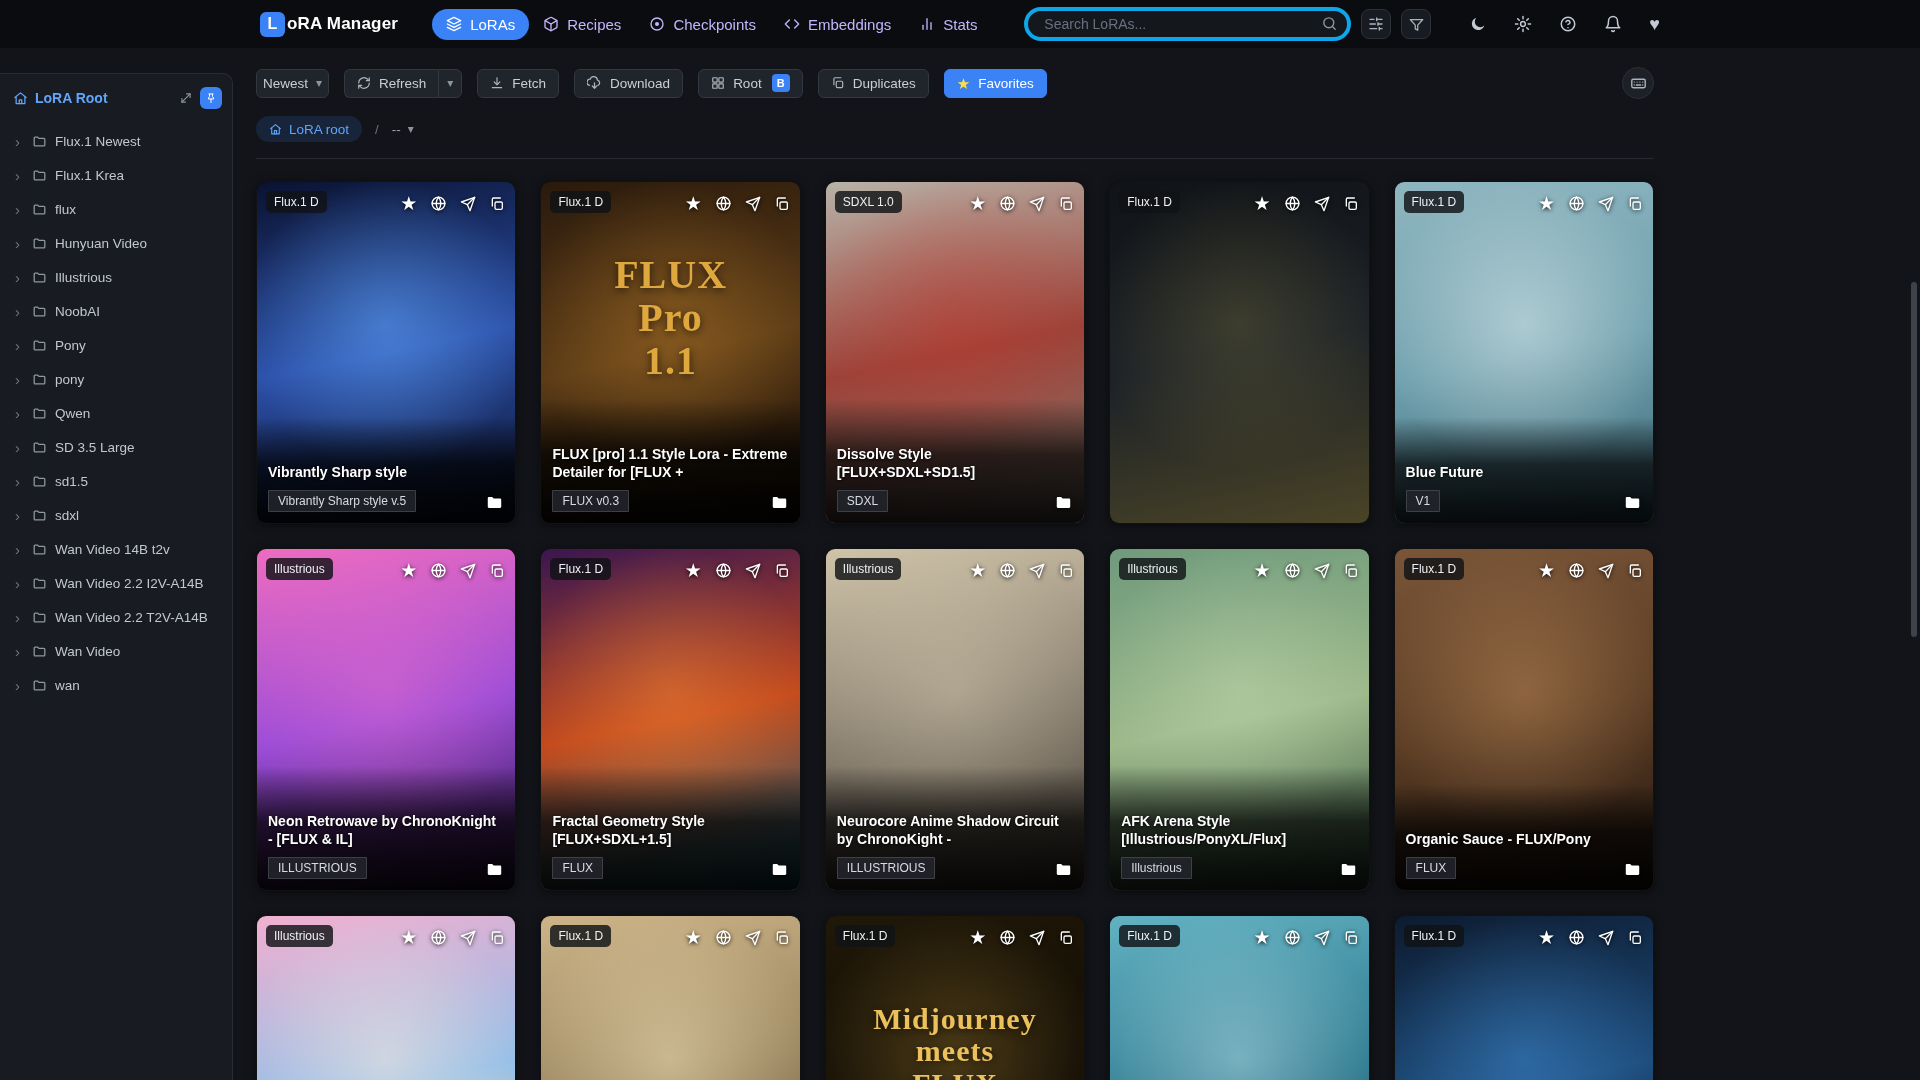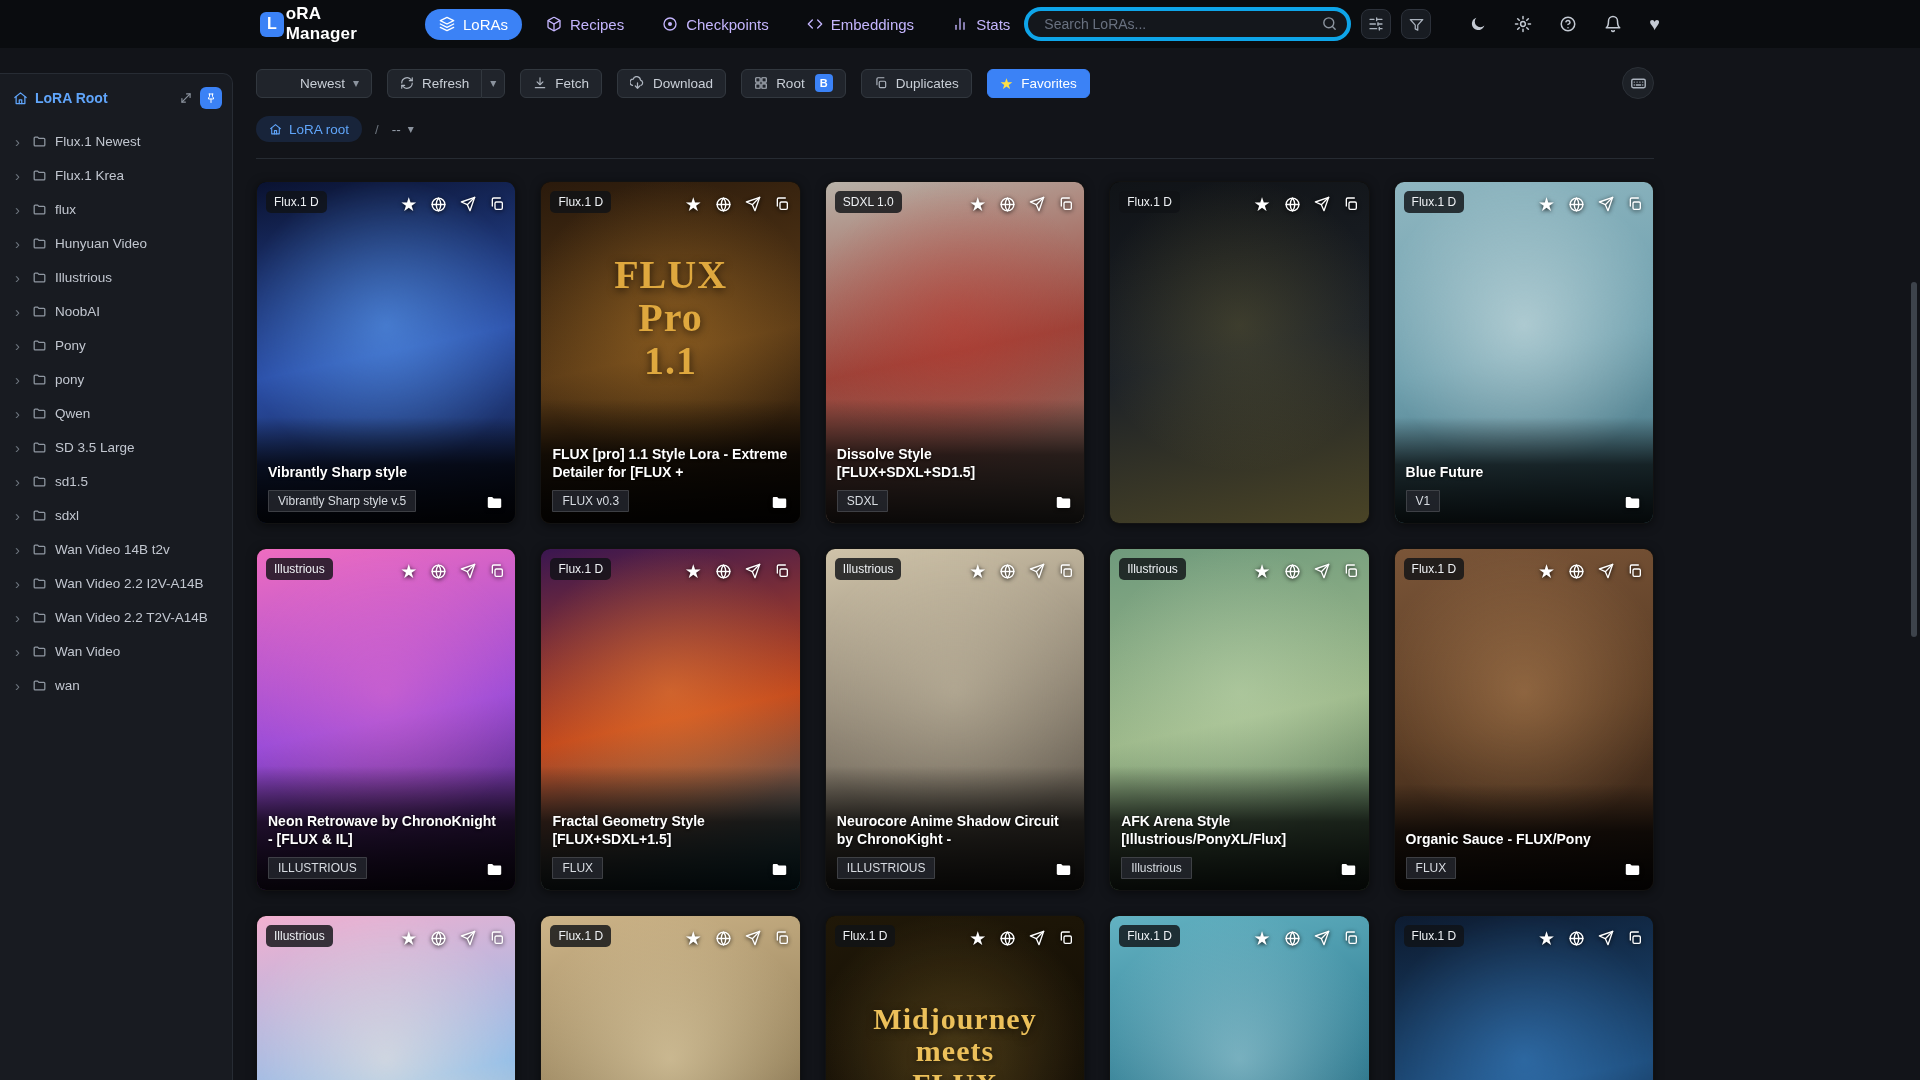--- a/index.html
+++ b/index.html
@@ -9,21 +9,21 @@
   svg { display:block; }
   .ic-stroke { fill:none; stroke:currentColor; stroke-width:2; stroke-linecap:round; stroke-linejoin:round; }
 
   
   .navbar { height:48px; background:#0a0c0f; display:flex; align-items:center; position:relative; z-index:6; }
   .nav-inner { width:1400px; margin:0 auto; display:flex; align-items:center; }
   .logo { display:flex; align-items:center; gap:2px; }
   .logo-box { width:25px; height:25px; border-radius:6px; background:#3b82f6; color:#fff; font-weight:bold;
     display:flex; align-items:center; justify-content:center; font-size:16px; }
   .logo-text { font-size:17px; font-weight:bold; color:#fff; letter-spacing:.2px; }
-  .nav-items { display:flex; align-items:center; gap:10px; margin-left:34px; }
+  .nav-items { display:flex; align-items:center; gap:0; margin-left:34px; }
   .nav-item { display:flex; align-items:center; gap:8px; padding:7px 14px; border-radius:999px;
     color:#c4b5fd; font-size:15px; cursor:pointer; white-space:nowrap; }
   .nav-item.active { background:#3b82f6; color:#fff; }
   .search-group { margin-left:auto; display:flex; align-items:center; gap:10px; }
   .search-box { position:relative; width:327px; }
   .search-input { width:100%; height:34px; border-radius:999px; background:#14171c; border:4px solid #0ea5e9;
     color:#cfd4db; font-size:14px; padding:0 40px 0 16px; outline:none; font-family:inherit; }
   .search-input::placeholder { color:#697180; }
   .search-icon { position:absolute; right:13px; top:8px; color:#8b939e; cursor:pointer; }
   .icon-btn { width:30px; height:30px; border-radius:8px; background:#181c22; border:1px solid #2c313a;
@@ -47,21 +47,21 @@
   .tree-item .chev { color:#6e767f; font-size:15px; width:9px; line-height:1; }
   .tree-item .fold { color:#9098a2; display:flex; }
 
   
   .main { position:absolute; left:256px; top:48px; width:1398px; }
   .toolbar { display:flex; align-items:center; margin-top:19px; gap:15px; }
   .tbtn { display:flex; align-items:center; gap:8px; height:29px; padding:0 12px; background:#20242b;
     border:1px solid #32383f; border-radius:6px; color:#c9cfd7; font-size:13.5px; cursor:pointer;
     font-family:inherit; white-space:nowrap; }
   .tbtn svg { color:#aeb5bf; }
-  .tbtn.sort { width:116px; justify-content:flex-end; }
+  .tbtn.sort { width:73px; justify-content:center; }
   .caret { color:#8b939e; font-size:12px; line-height:1; }
   .rgroup { display:flex; }
   .rgroup .tbtn:first-child { border-radius:6px 0 0 6px; border-right:none; }
   .rgroup .tbtn:last-child { border-radius:0 6px 6px 0; padding:0 8px; }
   .tbtn.primary { background:#3b82f6; border-color:#3b82f6; color:#fff; }
   .tbtn.primary .star-sm { color:#fde047; font-size:15px; line-height:1; }
   .bulk-badge { background:#3b82f6; color:#fff; font-size:11px; font-weight:bold; width:18px; height:18px;
     border-radius:4px; display:flex; align-items:center; justify-content:center; margin-left:2px; }
   .kbd-btn { margin-left:auto; width:32px; height:32px; border-radius:50%; background:#1d2127;
     border:1px solid #2b3037; color:#aab2bd; display:flex; align-items:center; justify-content:center; cursor:pointer; }
@@ -74,21 +74,21 @@
 
   
   .grid { margin-top:22px; display:grid; grid-template-columns:repeat(5,1fr); grid-auto-rows:343px; gap:24px; }
   .card { position:relative; border-radius:10px; overflow:hidden; background:#000;
     border:1px solid rgba(255,255,255,.07); box-shadow:0 2px 10px rgba(0,0,0,.5); cursor:pointer; }
   .card-art { position:absolute; inset:0; }
   .card-art-text { position:absolute; inset:0; display:flex; align-items:center; justify-content:center;
     text-align:center; padding-bottom:70px; font-family:"Liberation Serif","DejaVu Serif",serif;
     font-weight:bold; line-height:1.08; white-space:pre-line; text-shadow:0 2px 8px rgba(0,0,0,.65);
     letter-spacing:1px; }
-  .card-top { position:absolute; top:9px; left:9px; right:10px; display:flex; align-items:flex-end;
+  .card-top { position:absolute; top:9px; left:9px; right:10px; display:flex; align-items:center;
     justify-content:space-between; }
   .badge { background:rgba(16,18,22,.82); color:#eef1f4; font-size:12px; padding:4px 8px; border-radius:5px; }
   .card-icons { display:flex; gap:13px; align-items:center; padding-top:3px; }
   .card-icons .ci { color:#fff; cursor:pointer; filter:drop-shadow(0 1px 2px rgba(0,0,0,.85)); display:flex; }
   .star { color:#fbbf24; font-size:19px; line-height:.9; }
   .card-footer { position:absolute; left:0; right:0; bottom:0; padding:46px 11px 11px;
     background:linear-gradient(180deg, rgba(0,0,0,0) 0%, rgba(0,0,0,.72) 45%, rgba(0,0,0,.92) 100%); }
   .card-title { color:#fff; font-size:14px; font-weight:bold; line-height:1.3;
     text-shadow:0 1px 3px rgba(0,0,0,.9); margin-bottom:9px; max-height:42px; overflow:hidden; }
   .card-meta { display:flex; align-items:flex-end; justify-content:space-between; }

